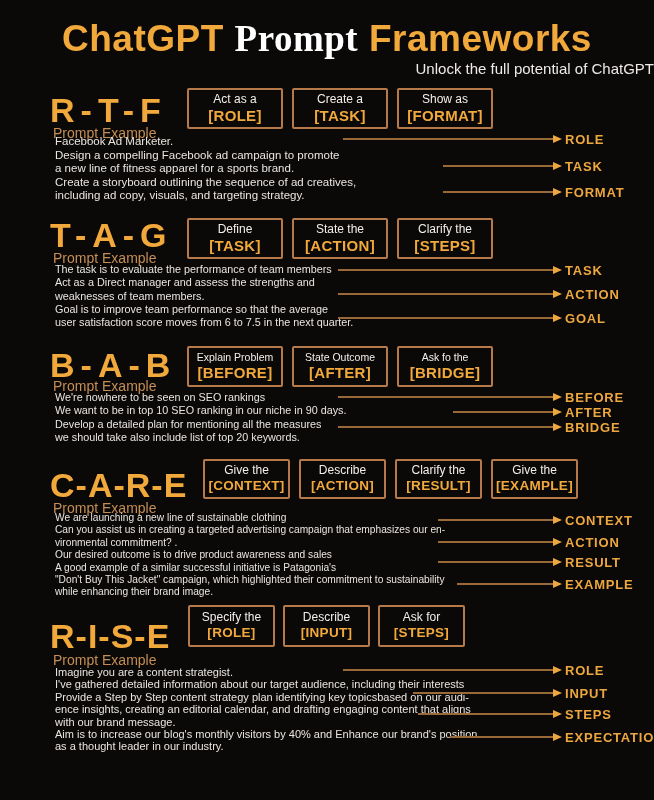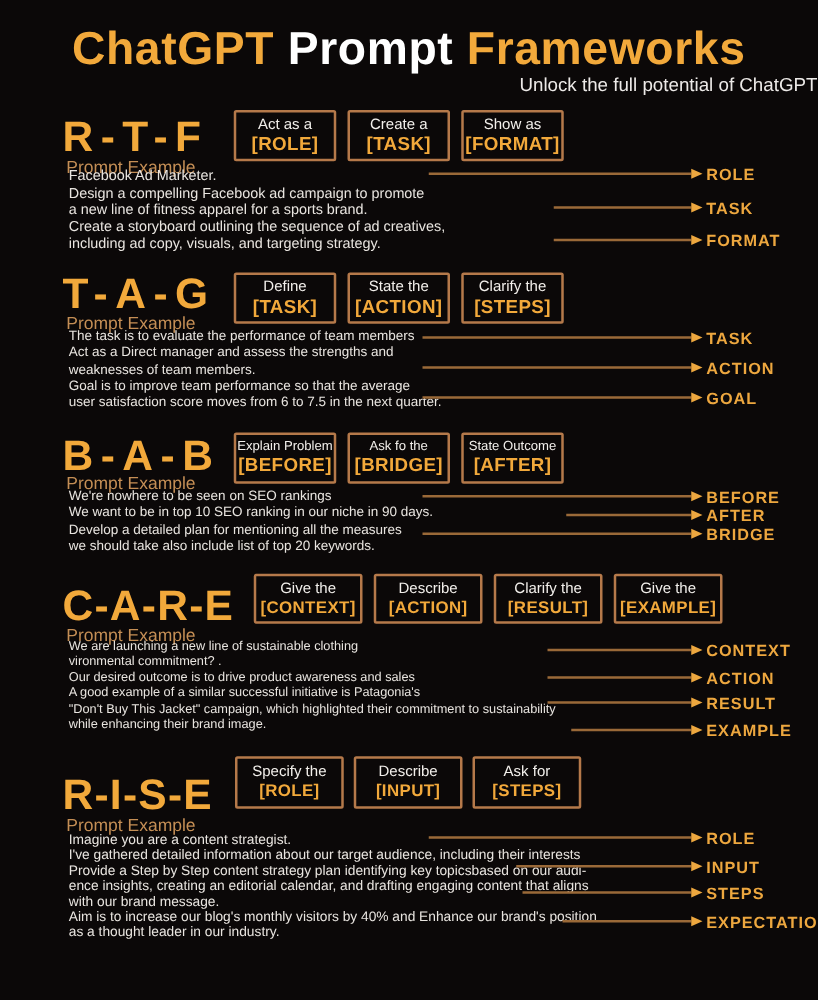--- a/index.html
+++ b/index.html
@@ -11,30 +11,30 @@
     --arrow:#EDA73F;
     --aline:#9A6938;
   }
   *{margin:0;padding:0;box-sizing:border-box;}
   html,body{width:654px;height:800px;background:var(--bg);overflow:hidden;}
   body{position:relative;font-family:"Liberation Sans", sans-serif;}
 
   .title{position:absolute;top:20px;left:0;width:654px;text-align:center;
          font-size:37px;font-weight:bold;letter-spacing:0.5px;line-height:1;}
   .title .orange{color:var(--accent);}
-  .title .white{color:#FFFFFF;}
+  .title .white{color:#FFFFFF;font-family:Liberation Serif, serif;}
   .subtitle{position:absolute;top:60px;left:0;width:654px;text-align:right;
             color:#EDEAE8;font-size:15px;}
 
   .sec{position:absolute;left:0;width:654px;}
   .acr{position:absolute;color:var(--accent);font-weight:bold;font-size:34px;
        line-height:1;letter-spacing:6px;white-space:nowrap;}
   .pex{position:absolute;color:var(--muted);font-size:14px;white-space:nowrap;}
   .boxrow{position:absolute;display:flex;gap:9px;}
-  .pbox{border:2px solid var(--box-border);border-radius:2px;width:82px;height:41px;
+  .pbox{border:2px solid var(--box-border);border-radius:2px;width:96px;height:41px;
         display:flex;flex-direction:column;align-items:center;justify-content:center;
         text-align:center;}
   .pbox .t{color:#F2EFEB;font-size:12px;line-height:1.25;white-space:nowrap;}
   .pbox .b{color:var(--accent);font-weight:bold;font-size:15px;line-height:1.2;
            letter-spacing:0.3px;white-space:nowrap;}
   .body{position:absolute;color:var(--body);font-size:11.5px;line-height:13.6px;}
   .body div{white-space:nowrap;}
 
   .arrow{position:absolute;display:flex;align-items:center;height:10px;}
   .aline{height:2px;background:var(--aline);display:inline-block;}
@@ -149,26 +149,26 @@
 
 <div class="sec" id="sec-bab" style="top:342px;height:110px;">
   <div class="acr" style="left:50px;top:6px;">B-A-B</div>
   <div class="pex" style="left:53px;top:36px;">Prompt Example</div>
   <div class="boxrow" style="left:187px;top:4px;">
     <div class="pbox">
       <span class="t">Explain Problem</span>
       <span class="b">[BEFORE]</span>
     </div>
     <div class="pbox">
+      <span class="t">State Outcome</span>
+      <span class="b">[AFTER]</span>
+    </div>
+    <div class="pbox">
       <span class="t">Ask fo the</span>
       <span class="b">[BRIDGE]</span>
-    </div>
-    <div class="pbox">
-      <span class="t">State Outcome</span>
-      <span class="b">[AFTER]</span>
     </div>
   </div>
   <div class="body" style="left:55px;top:49px;">
     <div>We're nowhere to be seen on SEO rankings</div>
     <div>We want to be in top 10 SEO ranking in our niche in 90 days.</div>
     <div>Develop a detailed plan for mentioning all the measures</div>
     <div>we should take also include list of top 20 keywords.</div>
   </div>
   <div class="arrow" style="top:50px;left:338px;">
     <span class="aline" style="width:215px;"></span>
@@ -203,20 +203,21 @@
       <span class="t">Clarify the</span>
       <span class="b">[RESULT]</span>
     </div>
     <div class="pbox">
       <span class="t">Give the</span>
       <span class="b">[EXAMPLE]</span>
     </div>
   </div>
   <div class="body" style="left:55px;top:60px;">
     <div>We are launching a new line of sustainable clothing</div>
+    <div>Can you assist us in creating a targeted advertising campaign that emphasizes our en-</div>
     <div>vironmental commitment? .</div>
     <div>Our desired outcome is to drive product awareness and sales</div>
     <div>A good example of a similar successful initiative is Patagonia's</div>
     <div>"Don't Buy This Jacket" campaign, which highlighted their commitment to sustainability</div>
     <div>while enhancing their brand image.</div>
   </div>
   <div class="arrow" style="top:63px;left:438px;">
     <span class="aline" style="width:115px;"></span>
     <span class="ahead"></span>
     <span class="albl">CONTEXT</span>

